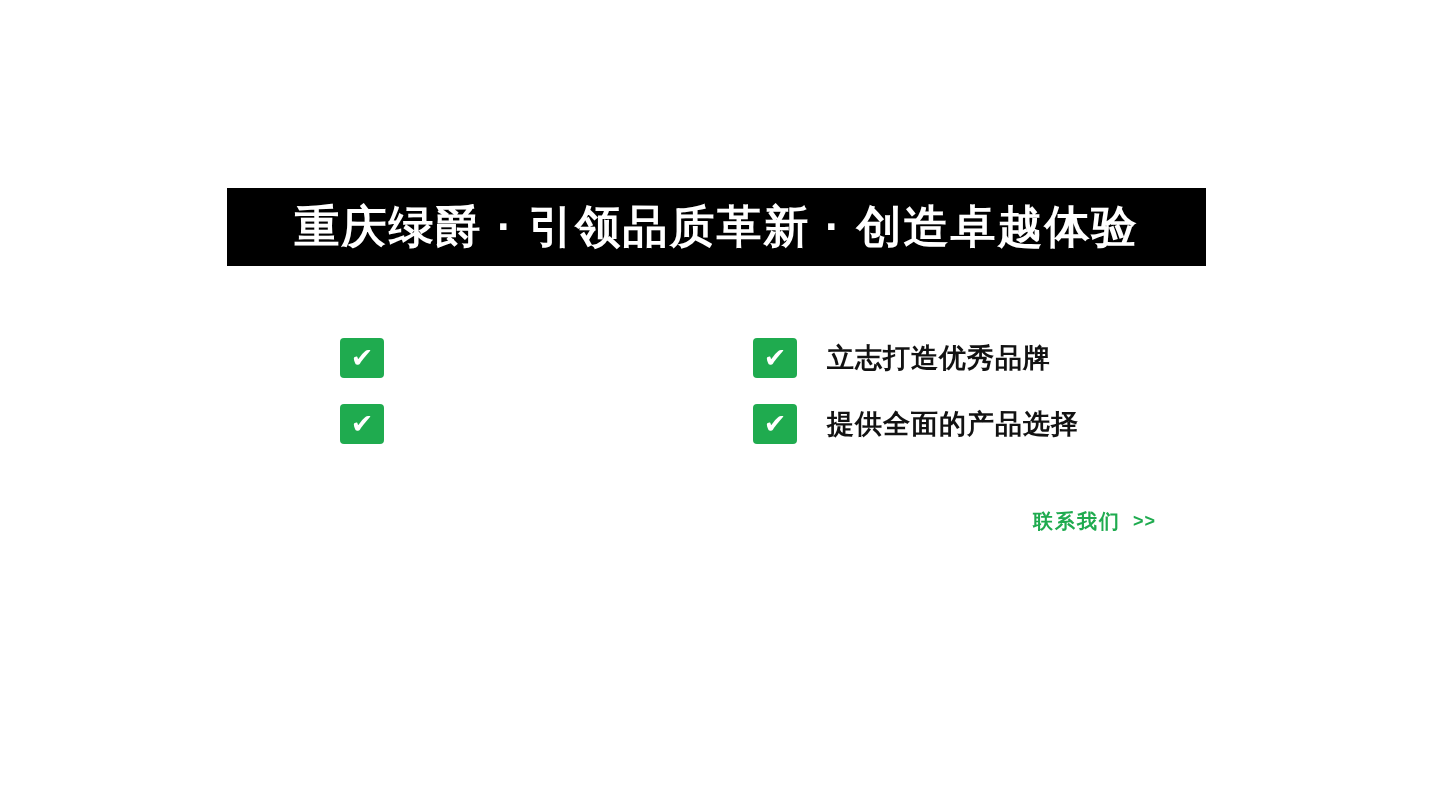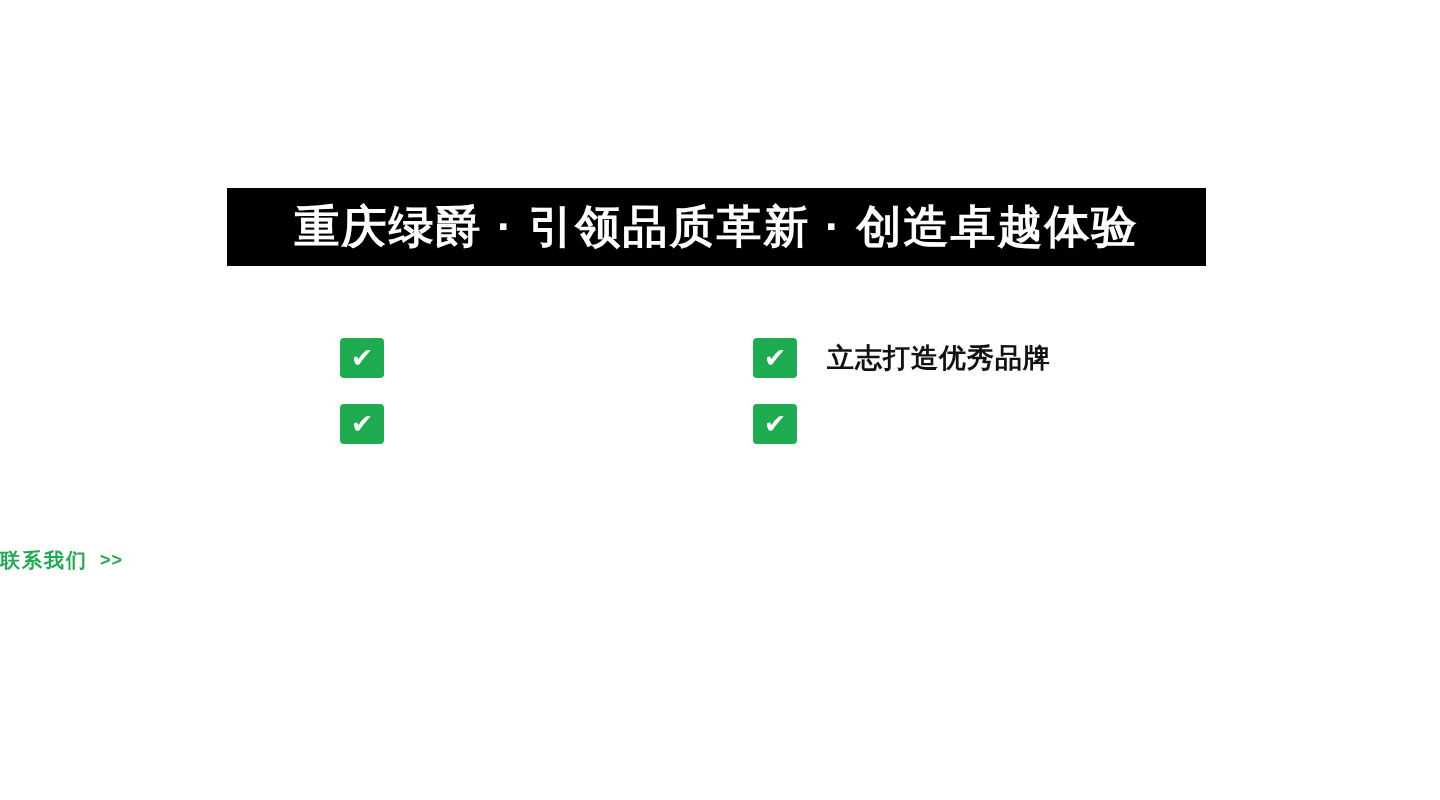--- a/index.html
+++ b/index.html
@@ -68,23 +68,23 @@
     font-size: 27px;
     font-weight: bold;
     color: #121212;
     white-space: nowrap;
     letter-spacing: 1px;
   }
   
   .contact-wrap {
     position: absolute;
     left: 0;
-    top: 547px;
+    top: 508px;
     width: 1156px;
-    text-align: left;
+    text-align: right;
   }
   .contact-link {
     display: inline-flex;
     align-items: center;
     gap: 12px;
     color: var(--accent-green, #1fab4f);
     font-size: 20px;
     font-weight: bold;
     letter-spacing: 2px;
     text-decoration: none;
@@ -113,20 +113,21 @@
     <span class="check-icon">✔</span>
     <span class="feature-label">立志打造优秀品牌</span>
   </div>
 
   <div class="feature pos-r2c1">
     <span class="check-icon">✔</span>
   </div>
 
   <div class="feature pos-r2c2">
     <span class="check-icon">✔</span>
+    <span class="feature-label">提供全面的产品选择</span>
   </div>
 
   <div class="contact-wrap">
     <a class="contact-link">
       <span>联系我们</span>
       <span class="contact-arrow">&gt;&gt;</span>
     </a>
   </div>
 
 </div>

